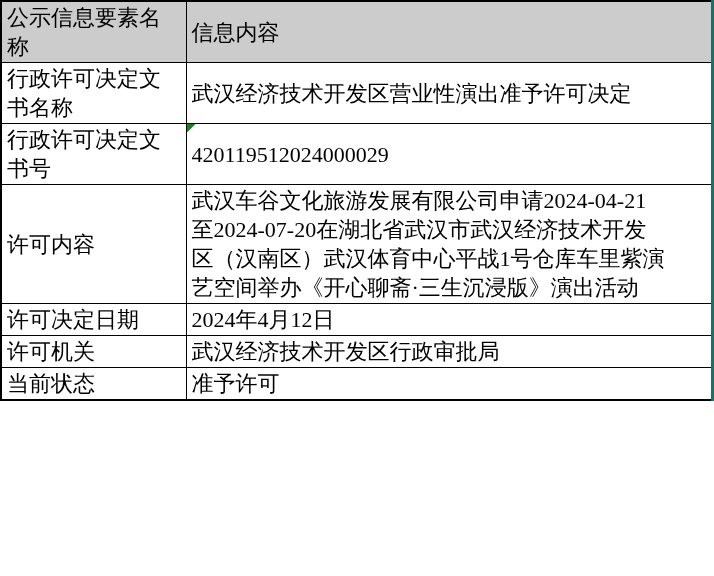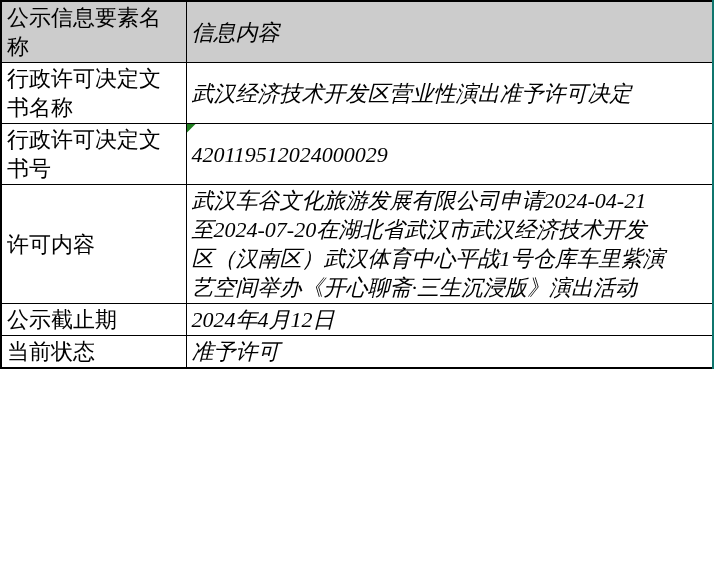--- a/index.html
+++ b/index.html
@@ -22,21 +22,21 @@
     font-size: 22px;
     line-height: 29px;
     padding: 1px 4px 1px 5px;
     white-space: pre-line;
     word-break: break-all;
     overflow: hidden;
   }
   
   table.notice-table { border: 2px solid #000000; }
   table.notice-table tr td:first-child { border-left: 2px solid #000000; }
-  table.notice-table tr td:last-child  { border-right: 4px solid #0f766e; font-style: italic; }
+  table.notice-table tr td:last-child  { border-right: 6px solid #0f766e; }
   table.notice-table tr:first-child td { border-top: 2px solid #000000; }
 
   col.label-col { width: 185px; }
   col.value-col { width: 528px; }
 
   tr.header-row td {
     background: #cccccc;
     height: 60px;
   }
   td.value-cell { position: relative; }
@@ -73,21 +73,25 @@
         <td class="value-cell"><span class="flag-triangle"></span>420119512024000029</td>
       </tr>
       <tr>
         <td>许可内容</td>
         <td class="value-cell">武汉车谷文化旅游发展有限公司申请2024-04-21
 至2024-07-20在湖北省武汉市武汉经济技术开发
 区（汉南区）武汉体育中心平战1号仓库车里紫演
 艺空间举办《开心聊斋·三生沉浸版》演出活动</td>
       </tr>
       <tr>
-        <td>公示截止期</td>
+        <td>许可决定日期</td>
         <td class="value-cell">2024年4月12日</td>
+      </tr>
+      <tr>
+        <td>许可机关</td>
+        <td class="value-cell">武汉经济技术开发区行政审批局</td>
       </tr>
       <tr>
         <td>当前状态</td>
         <td class="value-cell">准予许可</td>
       </tr>
     </tbody>
 </table>
 
 </body></html>

